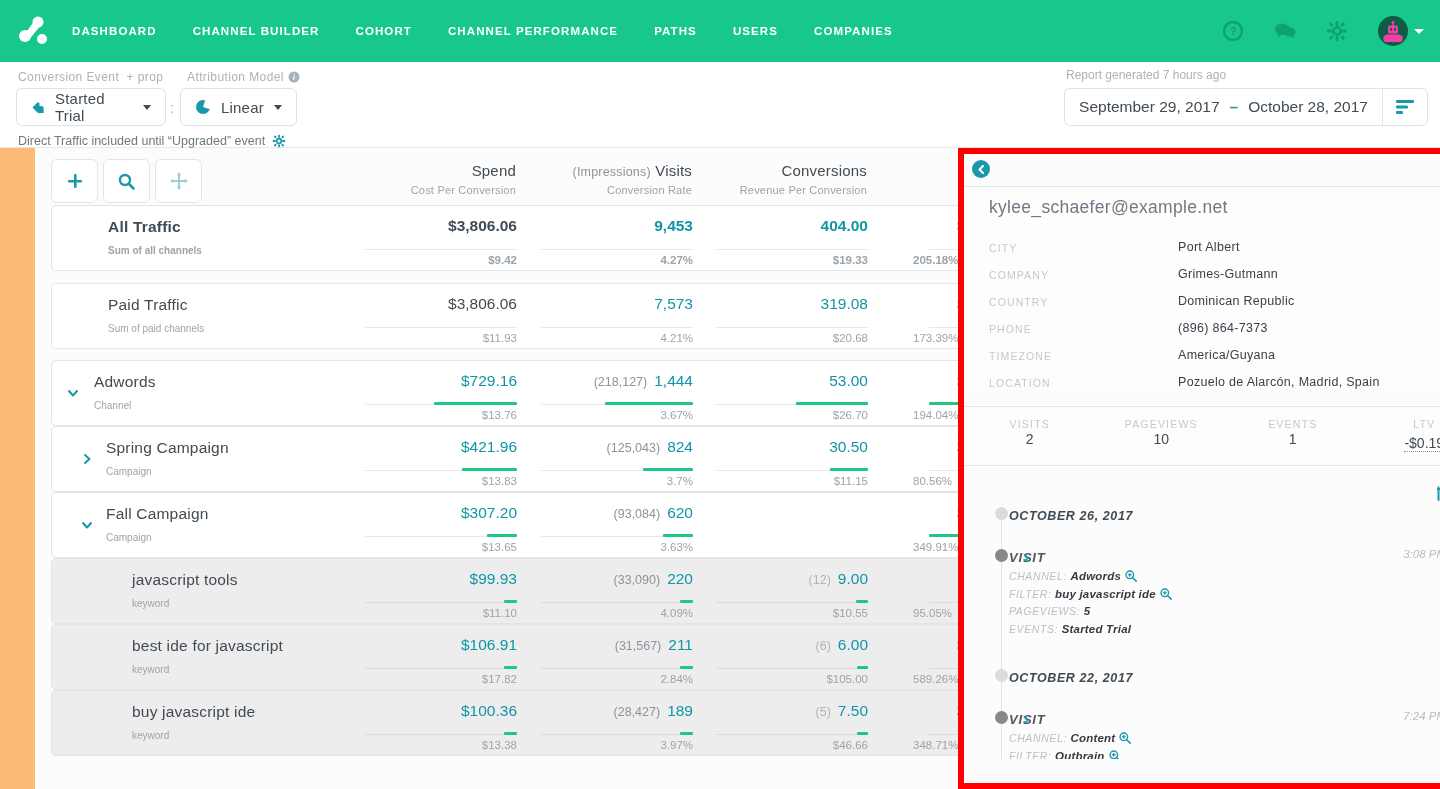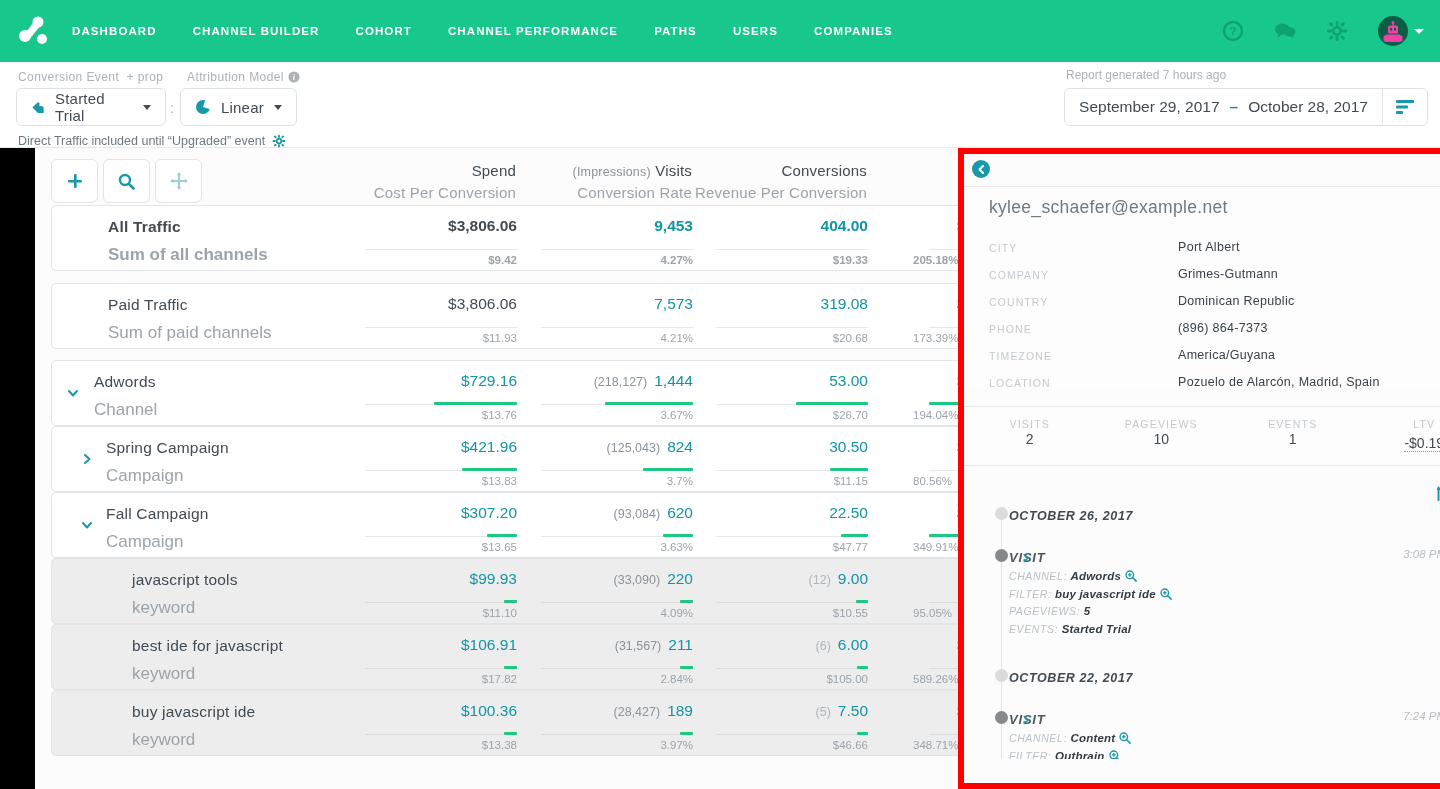--- a/index.html
+++ b/index.html
@@ -1,17 +1,17 @@
 <!DOCTYPE html>
 <html><head>
 <meta charset="utf-8">
 <style>
   * { margin:0; padding:0; box-sizing:border-box; }
   html,body { width:1440px; height:789px; font-family:"Liberation Sans", sans-serif; background:#fff; overflow:hidden; }
-  #stage { position:relative; width:1440px; height:789px; background:#000000; }
+  #stage { position:relative; width:1440px; height:789px; background:#fdba74; }
 
   
   .nav { position:absolute; left:0; top:0; width:1440px; height:62px; background:#17C78C; display:flex; align-items:center; }
   .nav-logo { margin-left:16px; width:36px; height:34px; flex:0 0 auto; }
   .nav-items { display:flex; gap:36px; margin-left:20px; }
   .nav-item { color:#fff; font-size:11.5px; font-weight:700; letter-spacing:1.1px; cursor:pointer; white-space:nowrap; }
   .nav-right { margin-left:auto; display:flex; align-items:center; gap:30px; margin-right:16px; }
   .nav-ic { width:22px; height:22px; }
   .avatar-wrap { display:flex; align-items:center; gap:6px; }
   .avatar { width:30px; height:30px; border-radius:50%; background:#0d5c46; overflow:hidden; display:flex; align-items:center; justify-content:center; }
@@ -30,33 +30,33 @@
   .datebox .dates { flex:1; display:flex; align-items:center; justify-content:center; gap:10px; font-size:15.5px; color:#414B54; }
   .date-sep { color:#1195A6; font-weight:700; }
   .datebox .vdiv { width:1px; height:100%; background:#e3e6e8; }
   .datebox .fwrap { width:44px; display:flex; align-items:center; justify-content:center; }
 
   
   .table-region { position:absolute; left:0; top:148px; width:1440px; height:641px; background:#fcfcfc;margin-left:35px; }
   .tool-btn { position:absolute; top:11px; width:47px; height:44px; background:#fff; border:1px solid #e2e4e5; border-radius:6px; display:flex; align-items:center; justify-content:center; cursor:pointer; }
   .hdr { position:absolute; top:14px; }
   .hdr .hm { font-size:15px; color:#414B54; letter-spacing:0.2px; }
-  .hdr .hs { font-size:15px; color:#9BA4AB; margin-top:5px; letter-spacing:0.2px; }
+  .hdr .hs { font-size:11px; color:#9BA4AB; margin-top:5px; letter-spacing:0.2px; }
   .hdr.ra { text-align:right; }
   .hpre { font-size:12.5px; color:#8a949c; }
   .h-spend { left:331px; width:150px; }
   .h-visits { left:482px; width:175px; }
   .h-conv { left:657px; width:175px; }
   .h-rev { left:947px; width:120px; text-align:left; }
   .h-rev .hs { margin-left:-9px; }
 
   .row { position:absolute; left:16px; width:1416px; height:66px; background:#fff; border:1px solid #e2e4e5; border-radius:5px; cursor:pointer; }
   .row.keyword { background:#ededee; }
   .nm-main { position:absolute; top:12px; font-size:15.5px; color:#414B54; letter-spacing:0.2px; white-space:nowrap; }
-  .nm-sub { position:absolute; top:39px; font-size:17px; color:#9BA4AB; white-space:nowrap; }
+  .nm-sub { position:absolute; top:39px; font-size:10px; color:#9BA4AB; white-space:nowrap; }
   .row.summary .nm-main, .row.summary .nm-sub { left:56px; }
   .row.channel .nm-main, .row.channel .nm-sub { left:42px; }
   .row.campaign .nm-main, .row.campaign .nm-sub { left:54px; }
   .row.keyword .nm-main, .row.keyword .nm-sub { left:80px; }
   .chev { position:absolute; top:26px; width:12px; height:12px; }
   .row.channel .chev { left:15px; }
   .row.campaign .chev { left:29px; }
   .chev svg { display:block; }
   .chev.right svg { transform:rotate(-90deg); }
 
@@ -420,26 +420,20 @@
             <div class="line"></div>
             <div class="bar" style="width: 30px;"></div>
             <div class="sub">$13.65</div>
     </div>
     <div class="cell c-visits">
       <div class="v"><span class="pre">(93,084)</span><span class="main">620</span></div>
             <div class="line"></div>
             <div class="bar" style="width: 30px;"></div>
             <div class="sub">3.63%</div>
     </div>
-    <div class="cell c-conv">
-      <div class="v"><span class="pre"></span><span class="main">22.50</span></div>
-            <div class="line"></div>
-            <div class="bar" style="width: 27px;"></div>
-            <div class="sub">$47.77</div>
-    </div>
     <div class="cell c-rev">
       <div class="v"><span class="main">$1,</span></div>
             <div class="line"></div>
             <div class="bar" style="width: 70px;"></div>
             <div class="sub"><span class="s">349.91%</span><span class="g"></span></div>
     </div>
   </div>
         <div class="row keyword" style="top: 410px;">
 
     <div class="nm-main">javascript tools</div>

